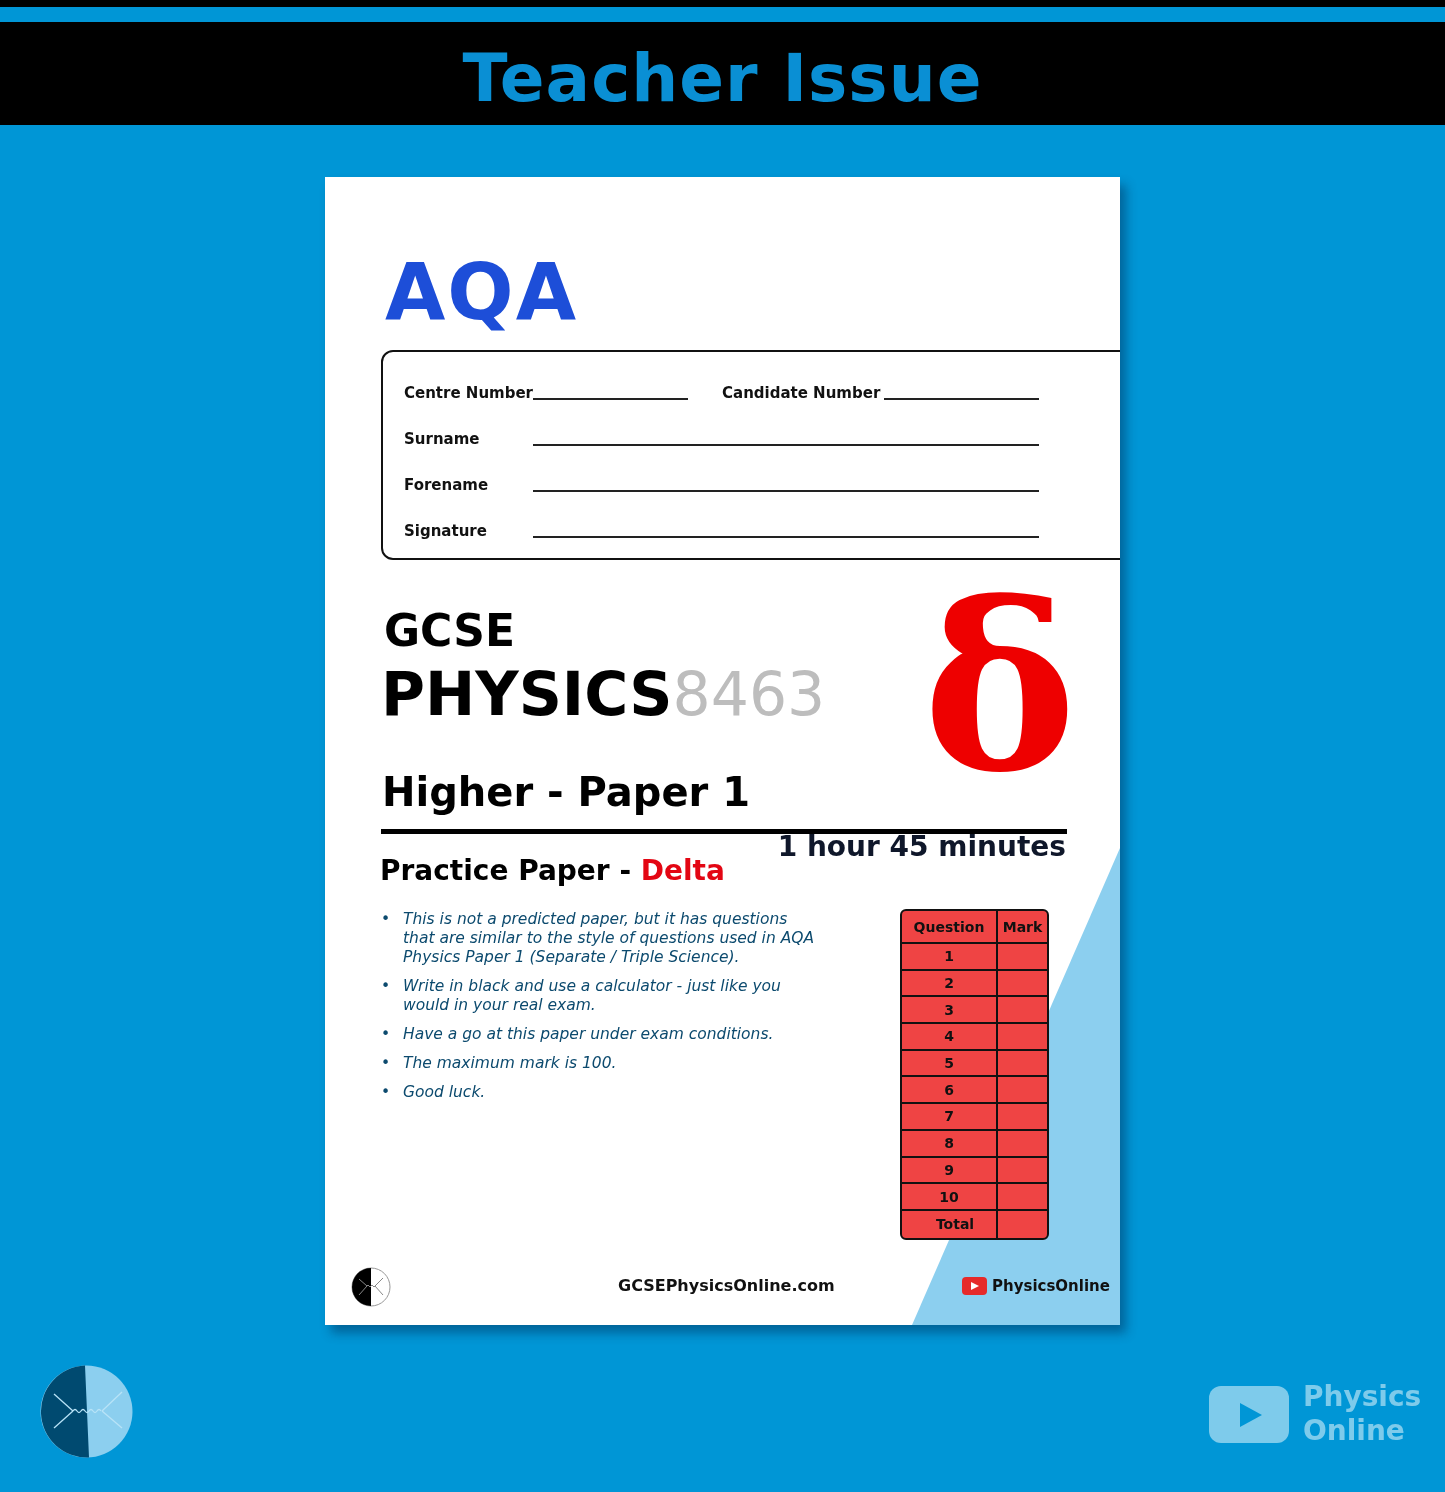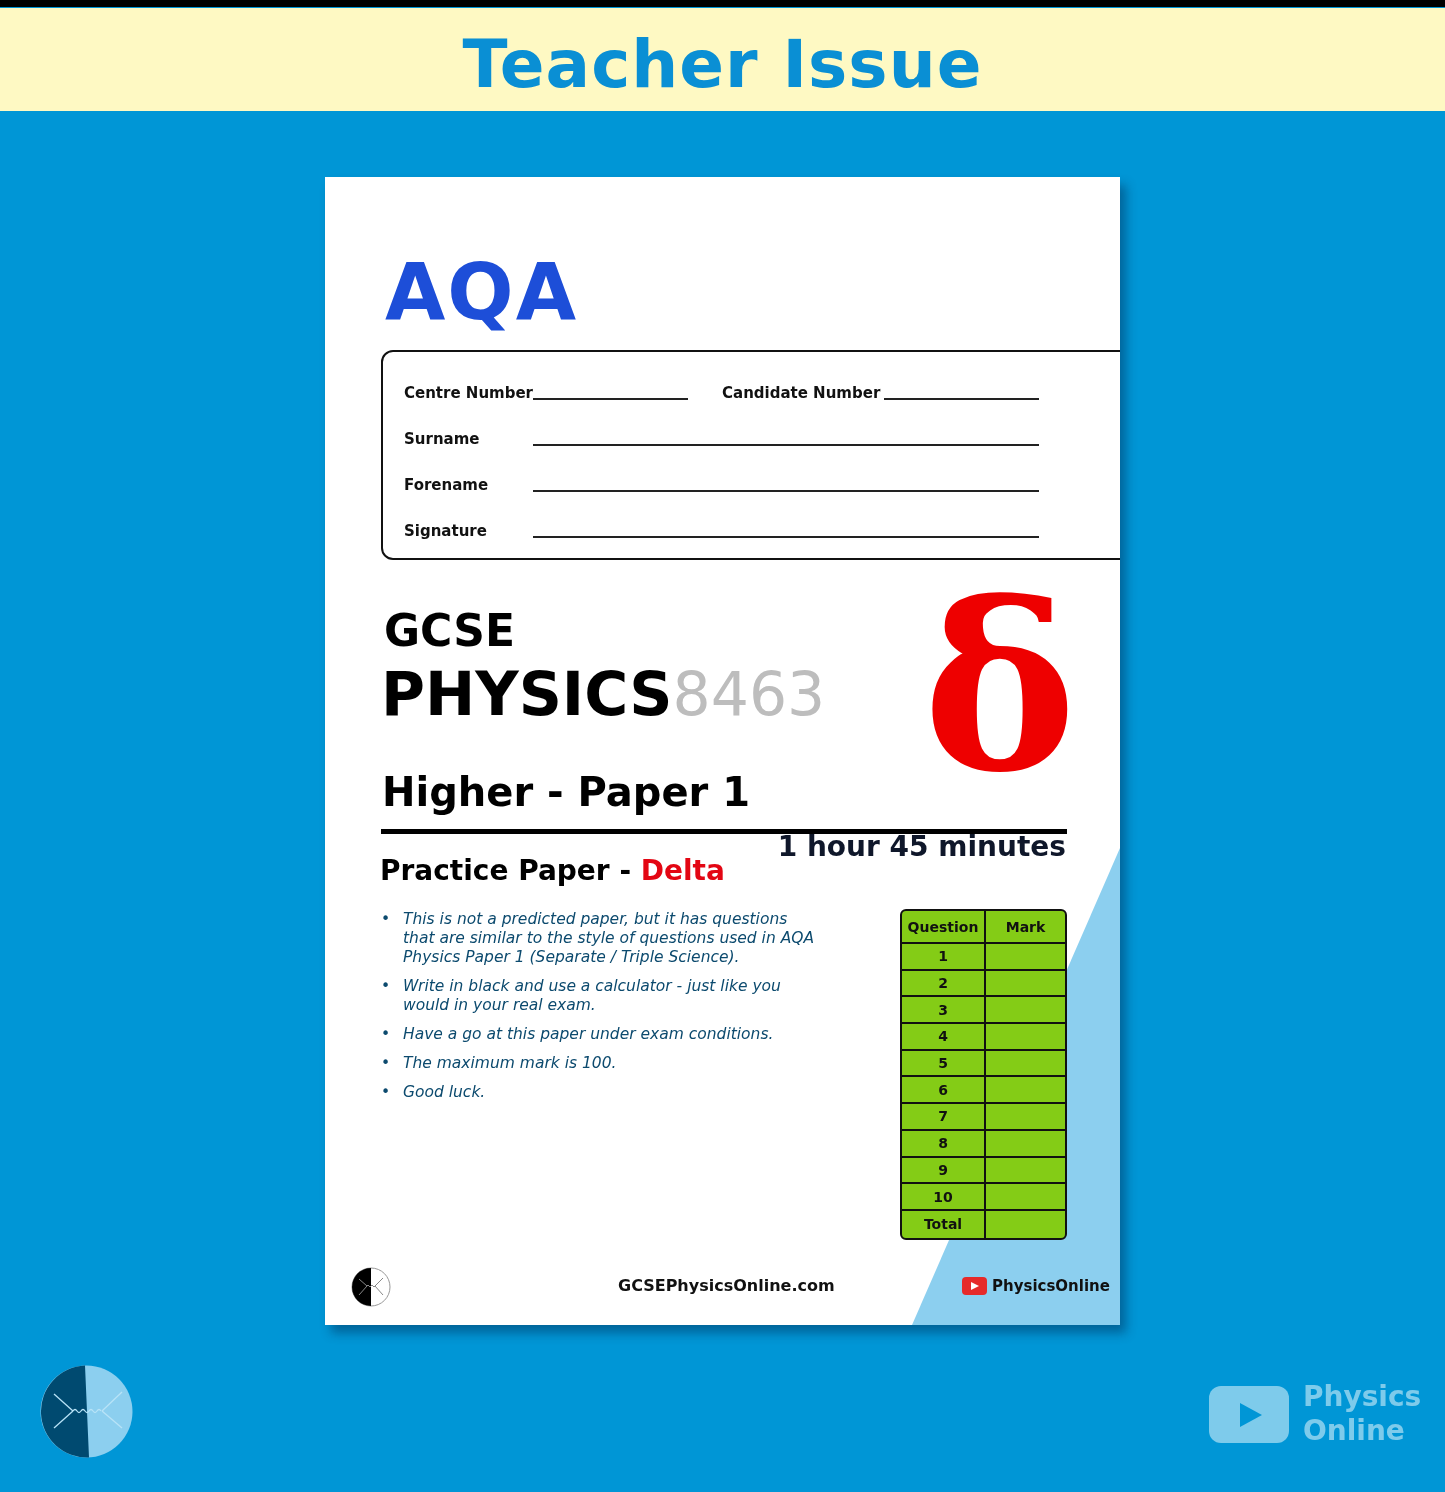--- a/index.html
+++ b/index.html
@@ -3,22 +3,22 @@
 <meta charset="utf-8">
 <style>
   html, body { margin:0; padding:0; }
   body {
     width:1445px; height:1492px; position:relative; overflow:hidden;
     background:#0096d6;
     font-family:"Liberation Sans", sans-serif;
   }
   .topbar { position:absolute; left:0; top:0; width:1445px; height:7px; background:#000; }
   .banner {
-    position:absolute; left:0; top:8px; width:1445px; height:103px;
-    background:#fef9c3; text-align:center;
+    position:absolute; left:0; top:22px; width:1445px; height:103px;
+    background:#000000; text-align:center;
   }
   .banner-title {
     display:inline-block; margin-top:18px;
     font-size:66px; font-weight:bold; color:#0a8fd4; letter-spacing:1px;
     font-family:"DejaVu Sans", sans-serif;
   }
   .page {
     position:absolute; left:325px; top:177px; width:795px; height:1148px;
     background:#fff; overflow:hidden;
     box-shadow:6px 8px 10px rgba(0,40,80,0.45);
@@ -66,32 +66,32 @@
   }
   .instructions {
     position:absolute; left:56px; top:733px; width:440px; margin:0; padding:0; list-style:none;
   }
   .instructions li {
     position:relative; padding-left:22px; font-size:15.5px; line-height:19px;
     color:#0c4a6e; margin-bottom:10px; font-family:"DejaVu Sans", sans-serif;font-style:italic;
   }
   .instructions li::before { content:"•"; position:absolute; left:0; top:0; }
   .marks-table {
-    position:absolute; left:575px; top:732px; width:167px;
-    border:2.5px solid #111; border-radius:6px; background:#84cc16;
+    position:absolute; left:575px; top:732px; width:149px;
+    border:2.5px solid #111; border-radius:6px; background:#ef4444;
     border-collapse:separate; border-spacing:0; overflow:hidden;
   }
   .marks-table th, .marks-table td {
     border-right:2px solid #111; border-bottom:2px solid #111;
     font-size:14px; font-weight:bold; text-align:center; color:#111; height:24.7px; padding:0;
     font-family:"DejaVu Sans", sans-serif;
   }
   .marks-table th { height:31px; }
   .marks-table th:last-child, .marks-table td:last-child { border-right:none; }
-  .marks-table tr:last-child td { border-bottom:none; height:27px; }
+  .marks-table tr:last-child td { border-bottom:none; height:27px;padding-left:12px; }
   .marks-table td.q { width:82px; }
   .footer-logo { position:absolute; left:26px; top:1090px; width:40px; height:40px; }
   .footer-site {
     position:absolute; left:293px; top:1099px; font-size:16px; font-weight:bold; color:#111;
     font-family:"DejaVu Sans", sans-serif;
   }
   .footer-yt { position:absolute; left:637px; top:1100px; display:flex; align-items:center; gap:5px; }
   .yt-badge {
     width:25px; height:18px; background:#e62a2a; border-radius:4px; position:relative;
   }

